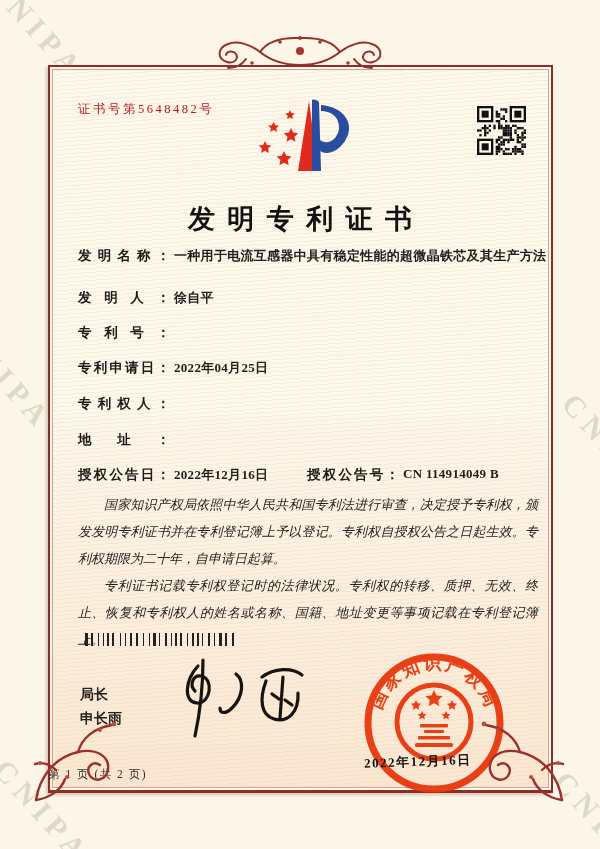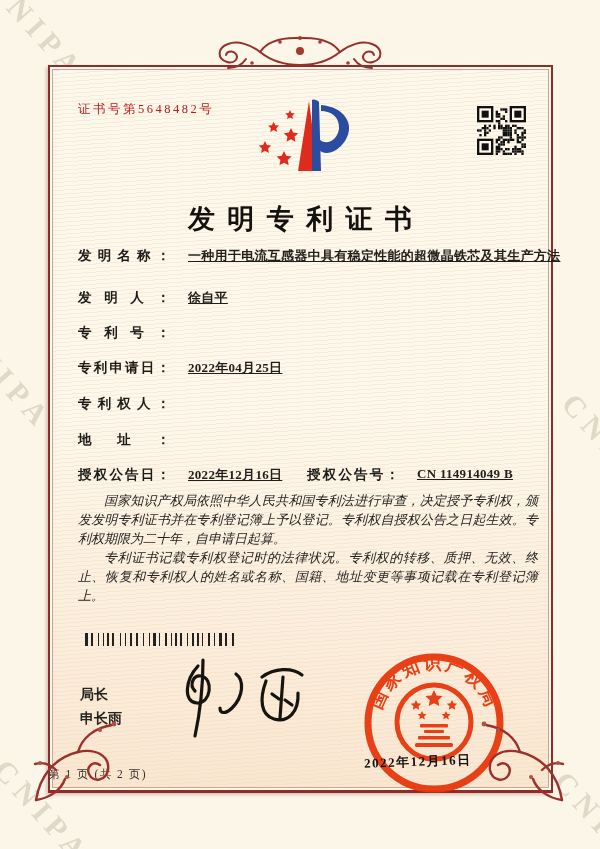--- a/index.html
+++ b/index.html
@@ -44,26 +44,26 @@
     font-size:27px;font-weight:700;letter-spacing:.46em;text-indent:.46em;
     color:#141210;z-index:3;margin-top:21px;
   }
   
   .fields{position:absolute;left:78px;top:247px;width:462px;z-index:3;}
   .frow{position:absolute;left:0;display:flex;white-space:nowrap;}
   .flabel{
     display:inline-block;width:92px;font-size:13.5px;font-weight:700;color:#1d1b18;
     text-align:justify;text-align-last:justify;flex:none;
   }
-  .fvalue{font-size:13px;font-weight:600;color:#211f1c;margin-left:18px;letter-spacing:.3px;text-decoration:underline;}
+  .fvalue{font-size:13px;font-weight:600;color:#211f1c;margin-left:4px;letter-spacing:.3px;}
   .fpair2{position:absolute;left:229px;top:0;display:flex;white-space:nowrap;}
   
   .bodytext{
     position:absolute;left:78px;top:491px;width:460px;z-index:3;
-    font-size:13px;line-height:19px;text-align:justify;
+    font-size:13px;line-height:27px;text-align:justify;
     font-style:italic;color:#242220;
   }
   .bodytext p{margin:0;text-indent:2em;}
   .barcode{position:absolute;left:85px;top:633px;z-index:3;}
   .director{position:absolute;left:80px;top:682px;z-index:3;
     font-family:Liberation Sans, sans-serif;font-weight:700;
     font-size:14px;color:#26241f;line-height:24px;}
   .signature{position:absolute;left:168px;top:650px;z-index:4;}
   .seal{position:absolute;left:361px;top:650px;z-index:4;opacity:.95;}
   .seal-date{

